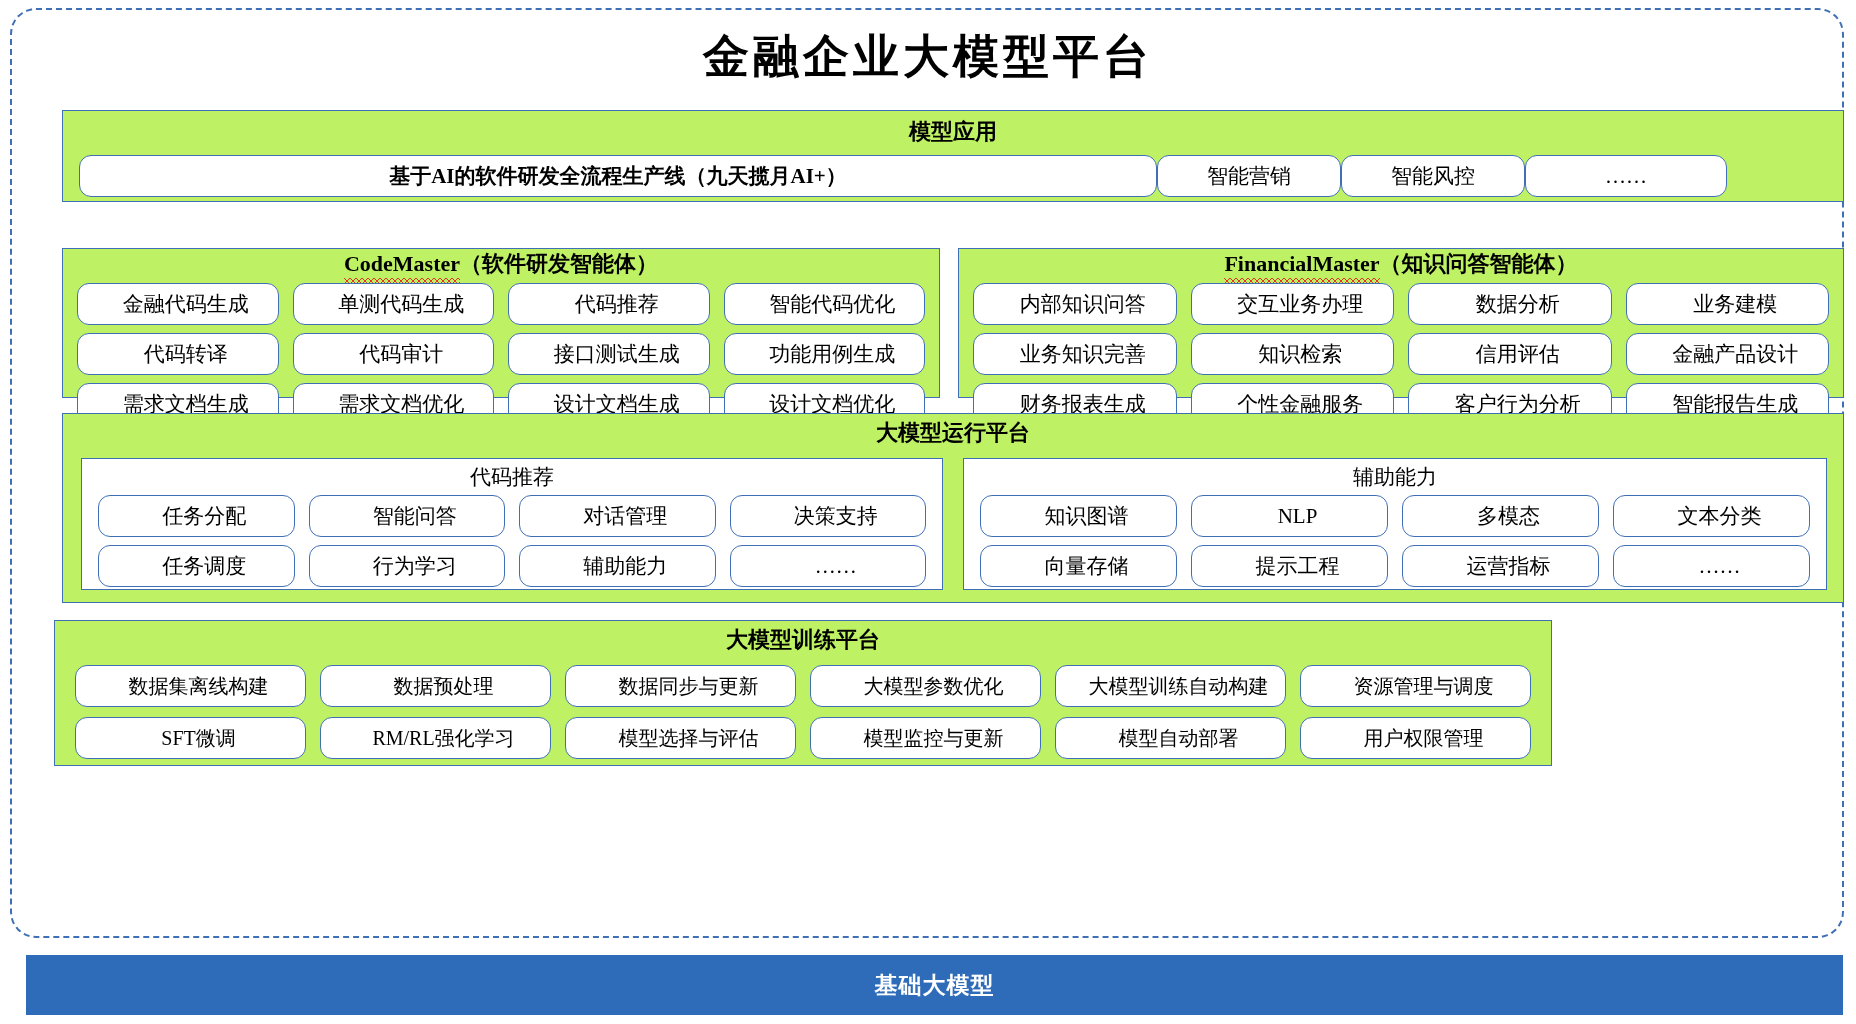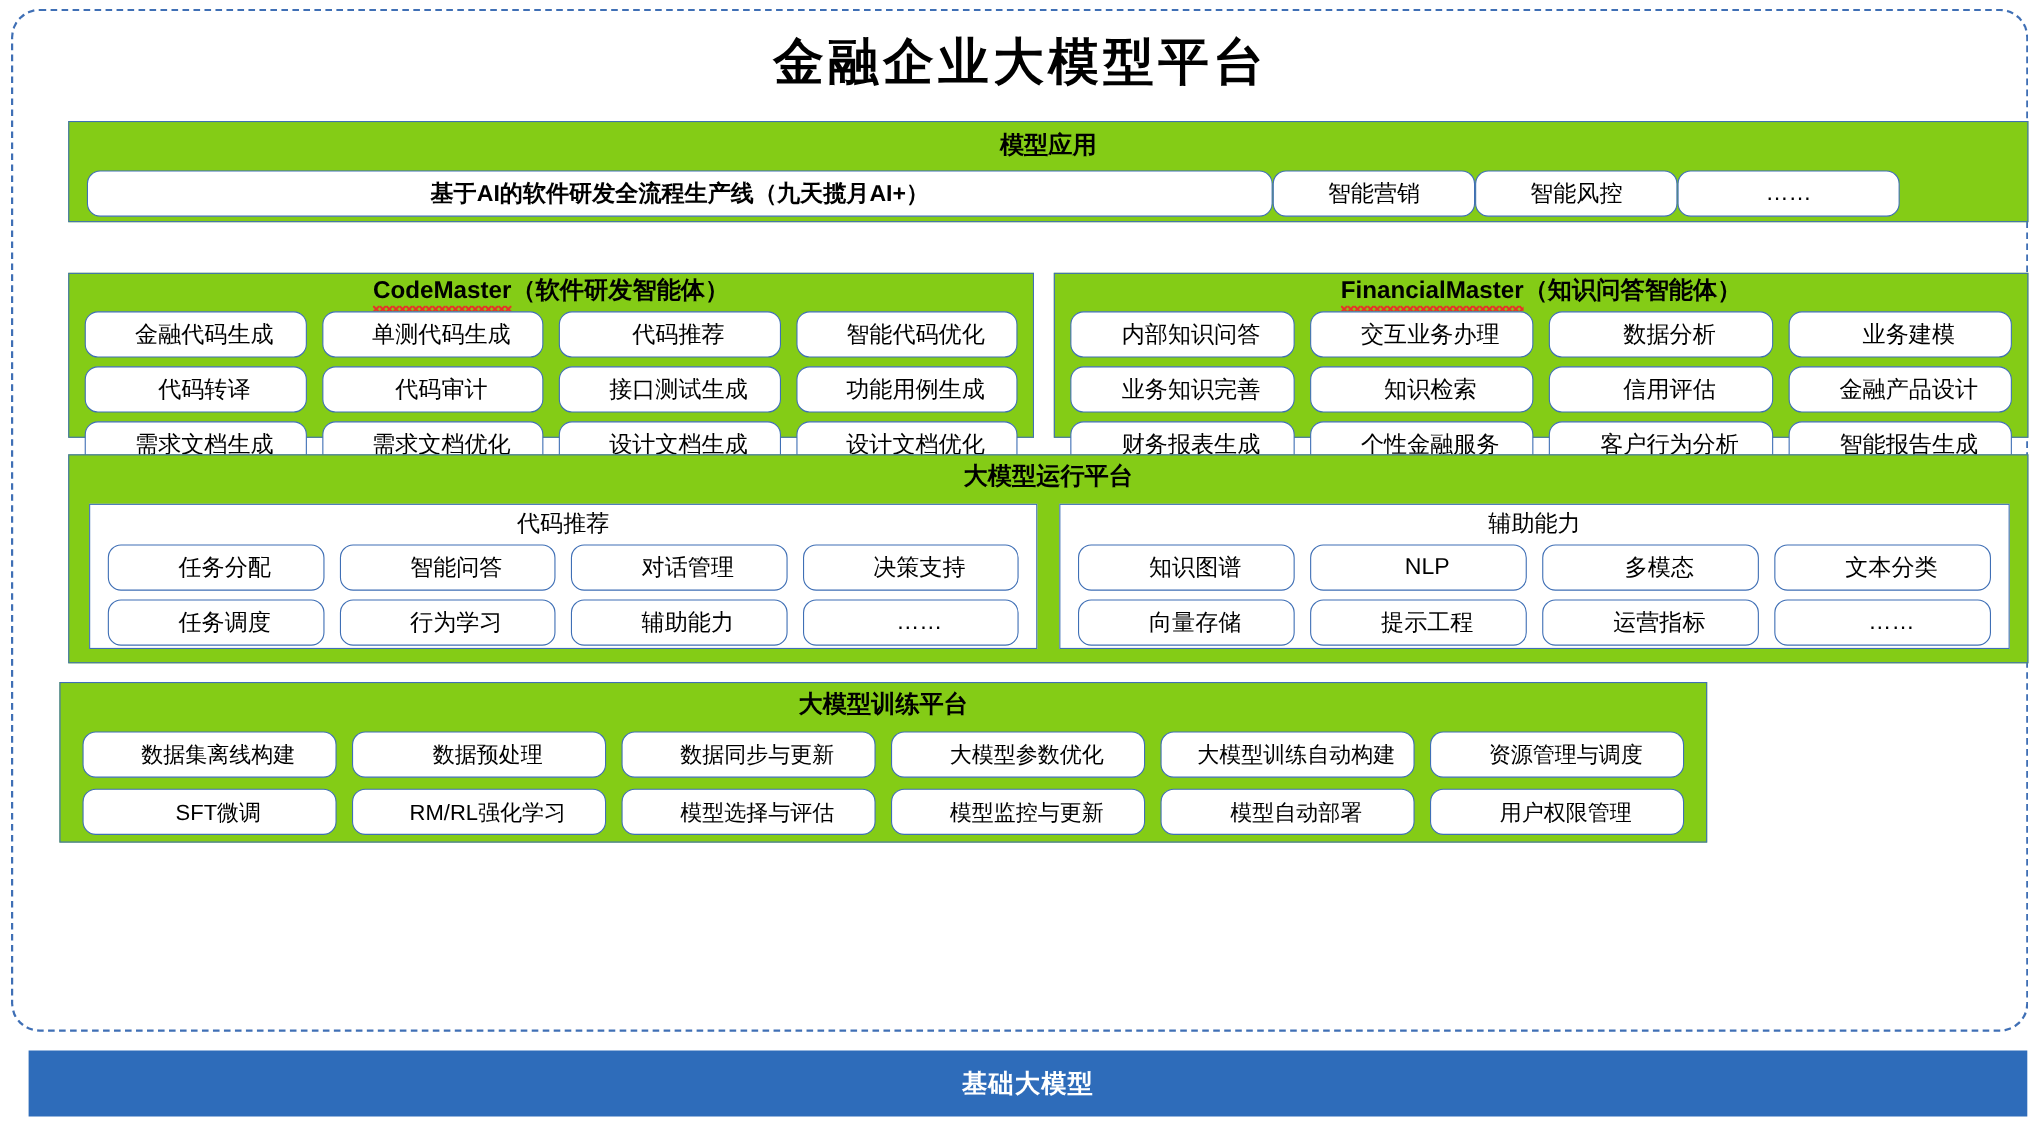--- a/index.html
+++ b/index.html
@@ -40,21 +40,22 @@
     letter-spacing: 4px;
     line-height: 60px;
     color: #000;
   }
 
   
   .panel {
     position: absolute;
     border: 1.5px solid #3f6fb5;
     box-sizing: border-box;
-    background: #84cc16;
+    background: #bef264;
+    font-family: Liberation Serif, serif;
   }
   .panel-title {
     text-align: center;
     font-size: 22px;
     font-weight: 700;
     color: #000;
     line-height: 30px;
   }
 
   

